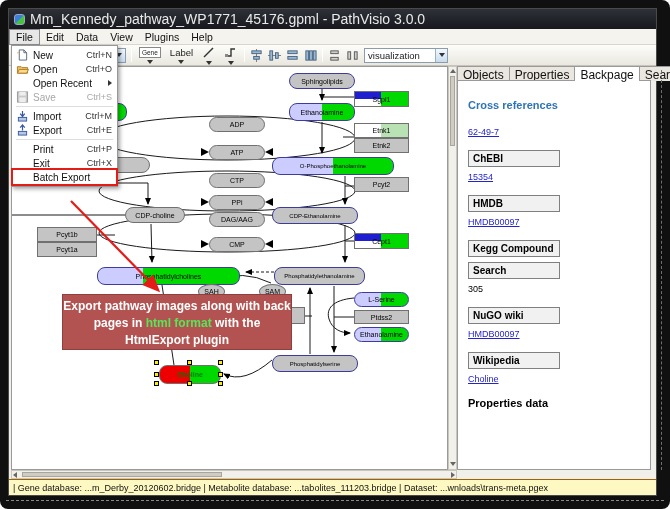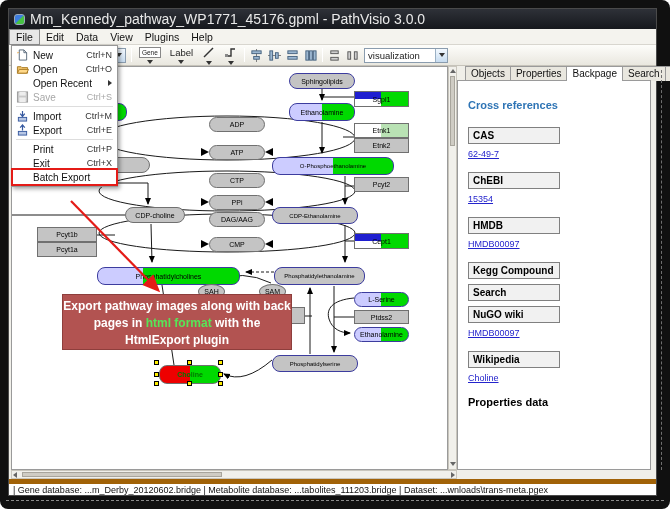--- a/index.html
+++ b/index.html
@@ -66,32 +66,32 @@
   .vscroll .thumb { position:absolute; left:1px; top:9px; width:5px; height:70px; background:#cfccc4; border:1px solid #a8a59c; }
   .hscroll { position:absolute; left:2px; top:461px; width:446px; height:9px; background:#f1f0eb; border:1px solid #c9c6bd; display:flex; align-items:center; justify-content:space-between; padding:0 1px; }
   .hscroll .thumb { position:absolute; left:10px; top:1px; width:200px; height:5px; background:#cfccc4; border:1px solid #a8a59c; }
   .sb-arrow-l { width:0;height:0;border-top:3px solid transparent;border-bottom:3px solid transparent;border-right:4px solid #666; }
   .sb-arrow-r { width:0;height:0;border-top:3px solid transparent;border-bottom:3px solid transparent;border-left:4px solid #666; }
   .sb-arrow-u { width:0;height:0;border-left:3px solid transparent;border-right:3px solid transparent;border-bottom:4px solid #666; margin:2px auto; }
   .sb-arrow-d { width:0;height:0;border-left:3px solid transparent;border-right:3px solid transparent;border-top:4px solid #666; margin:2px auto; position:absolute; bottom:1px; left:1px; }
 
   
   #sidebar { position:absolute; left:448px; top:57px; width:197px; height:404px; }
-  #sidebar .tabs { display:flex; height:15px; font-size:10px; color:#111;margin-left:8px; }
+  #sidebar .tabs { display:flex; height:15px; font-size:12px; color:#111; }
   #sidebar .tab { border:1px solid #9a9a9a; border-bottom:none; background:#e9e7df; padding:1px 5px; margin-right:-1px; white-space:nowrap; }
   #sidebar .tab.active { background:#fff; position:relative; z-index:2; }
   #sidebar .panel { position:absolute; left:0; top:14px; right:3px; bottom:0; border:1px solid #9a9a9a; background:#fff; padding:10px 10px 0 10px; overflow:hidden; }
   .bp-title { color:#2e74b5; font-weight:bold; font-size:11px; margin:8px 0 16px 0; }
   .bp-head { width:92px; border:1px solid #808080; background:#f1f1f1; font-weight:bold; font-size:10px; padding:2px 4px; margin-bottom:5px; color:#000; }
   .bp-val { font-size:9px; font-weight:normal; margin-bottom:13px; color:#000; }
   .bp-val.link { color:#2424cc; text-decoration:underline; }
   .bp-footer { font-weight:bold; font-size:11px; margin-top:2px; color:#000; }
 
   
-  #statusbar { position:absolute; left:0; right:0; bottom:0; height:16px; background:#ffffff; border-top:5px solid #a16207; font-size:9px; color:#111; display:flex; align-items:center; padding-left:4px; white-space:nowrap; overflow:hidden; }
+  #statusbar { position:absolute; left:0; right:0; bottom:0; height:16px; background:#fef9c3; border-top:1px solid #a16207; font-size:9px; color:#111; display:flex; align-items:center; padding-left:4px; white-space:nowrap; overflow:hidden; }
 
   
   #red-overlay { position:absolute; left:0; top:0; width:649px; height:488px; z-index:30; pointer-events:none; }
 </style>
 </head>
 <body>
 
 <div id="frame">
   <div id="window">
 
@@ -285,32 +285,32 @@
       <div class="tabs">
         <span class="tab">Objects</span>
         <span class="tab">Properties</span>
         <span class="tab active">Backpage</span>
         <span class="tab">Search</span>
         <span class="tab">Legend</span>
       </div>
       <div class="panel">
         <div class="bp-title">Cross references</div>
 
-        <div class="bp-head">CAS</div>
         <div class="bp-val link">62-49-7</div>
 
         <div class="bp-head">ChEBI</div>
         <div class="bp-val link">15354</div>
 
         <div class="bp-head">HMDB</div>
         <div class="bp-val link">HMDB00097</div>
 
         <div class="bp-head">Kegg Compound</div>
 
         <div class="bp-head">Search</div>
+        <div class="bp-val" style="font-weight:normal">305</div>
 
         <div class="bp-head">NuGO wiki</div>
         <div class="bp-val link">HMDB00097</div>
 
         <div class="bp-head">Wikipedia</div>
         <div class="bp-val link">Choline</div>
 
         <div class="bp-footer">Properties data</div>
       </div>
     </div>

